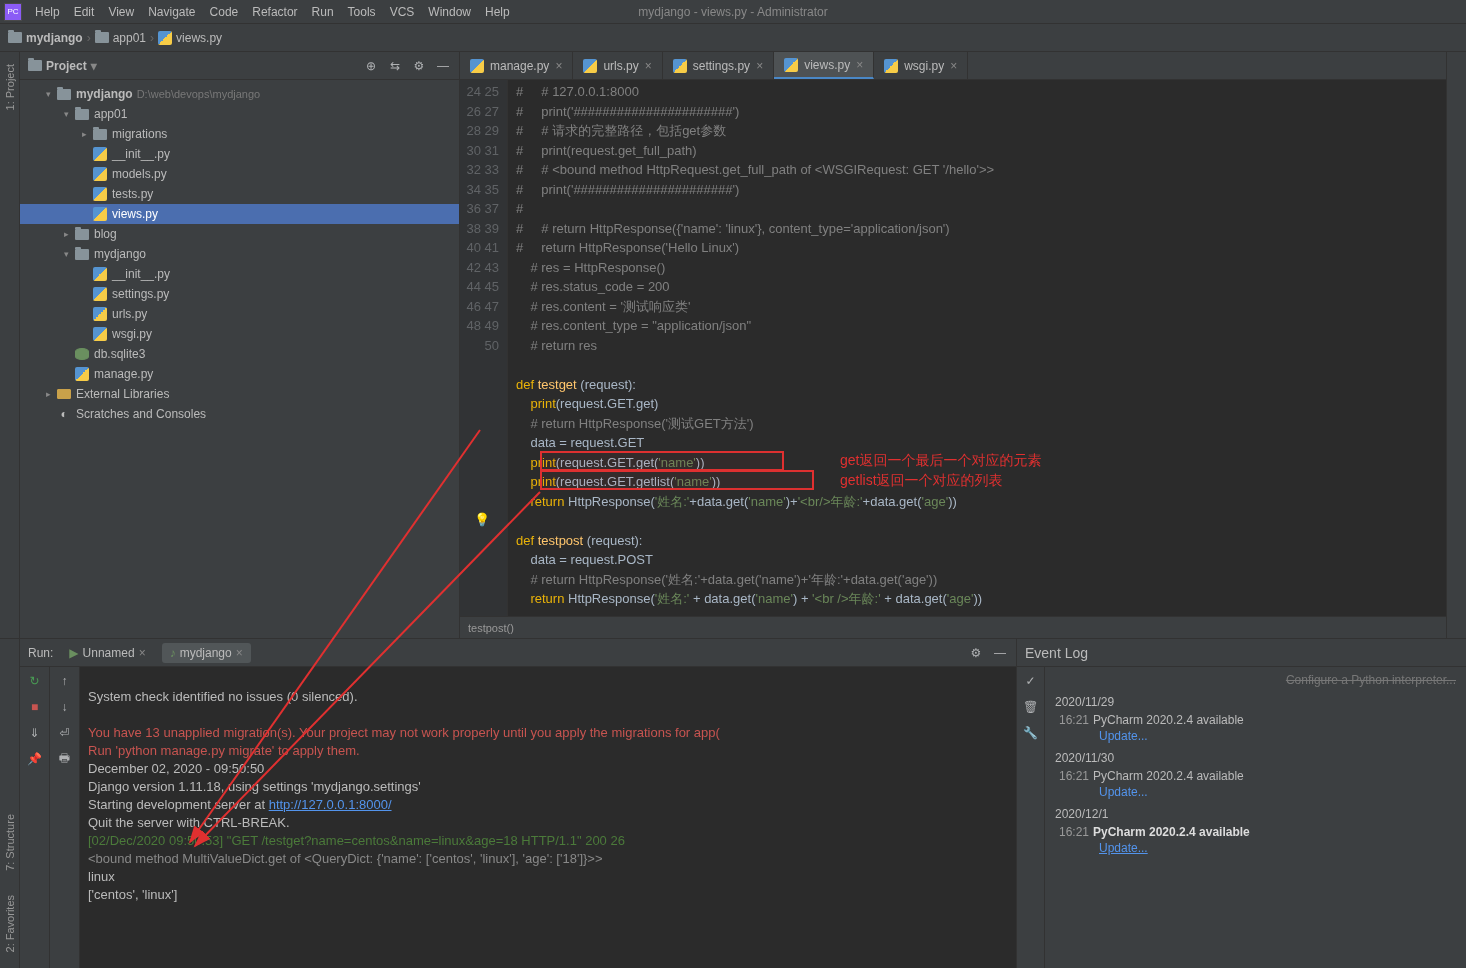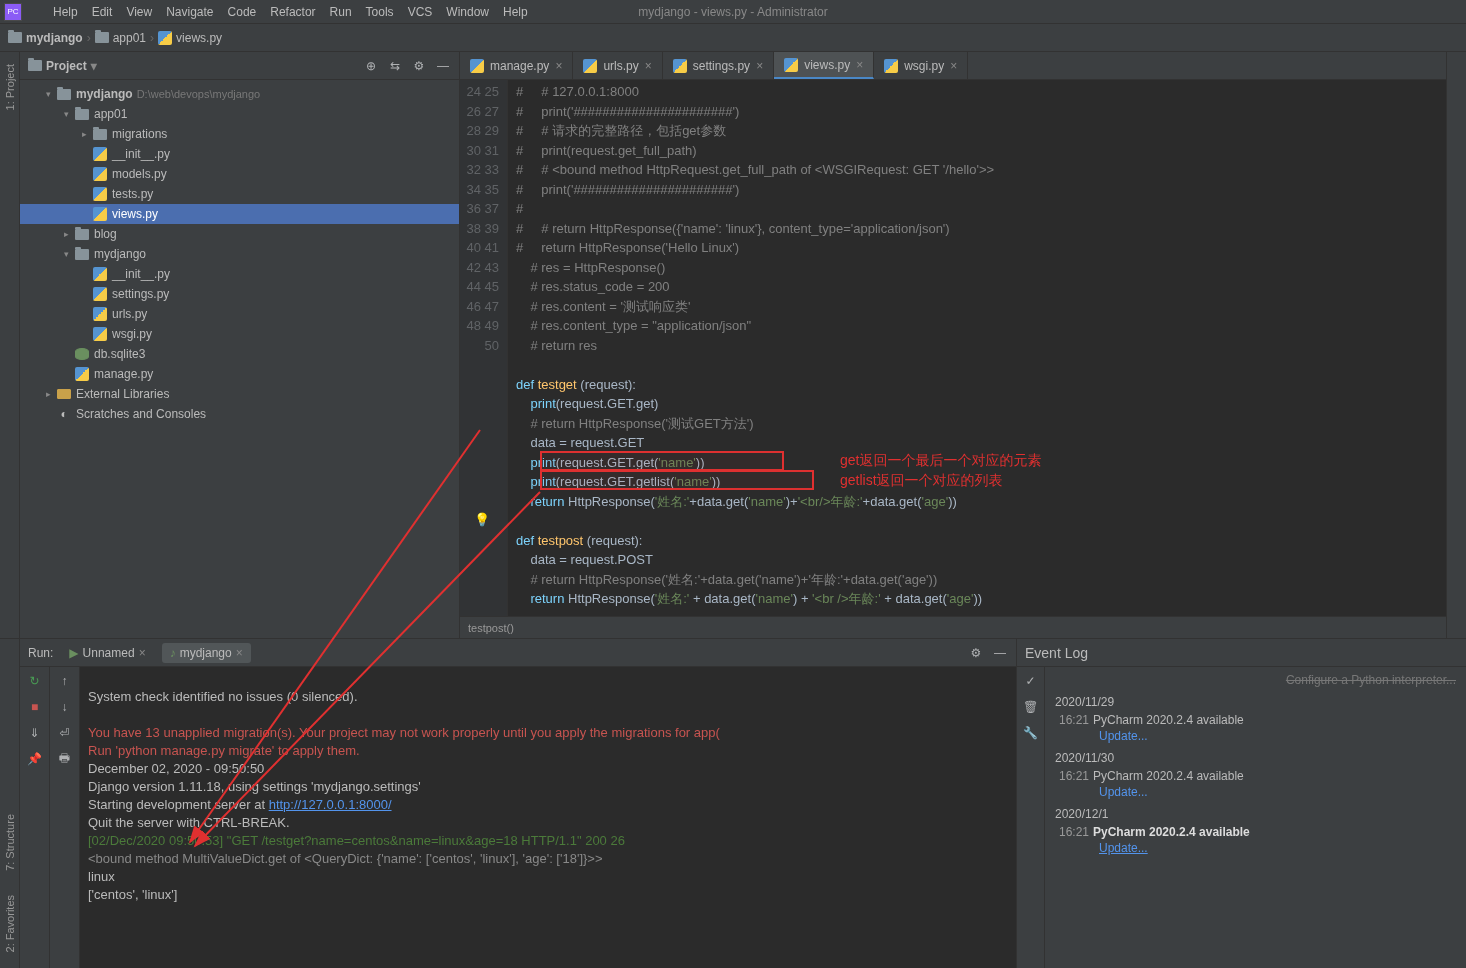--- a/index.html
+++ b/index.html
@@ -1,18 +1,18 @@
 <!DOCTYPE html>
 <html><head>
 <meta charset="utf-8">
 <style>
 *{margin:0;padding:0;box-sizing:border-box;font-family:"Segoe UI",Arial,sans-serif;user-select:none}
 body{background:#3c3f41;color:#bbb;font-size:12px;overflow:hidden;width:1466px;height:968px;position:relative}
 .menubar{height:24px;background:#3c3f41;display:flex;align-items:center;padding:0 4px;border-bottom:1px solid #323232}
-.app-icon{width:18px;height:18px;background:#8b5cf6;border:1px solid #4a4a4a;margin-right:24px;display:flex;align-items:center;justify-content:center;font-size:8px;font-weight:normal;color:#fff}
+.app-icon{width:18px;height:18px;background:#8b5cf6;border:1px solid #4a4a4a;margin-right:6px;display:flex;align-items:center;justify-content:center;font-size:8px;font-weight:normal;color:#fff}
 .menu-item{padding:2px 7px;cursor:pointer}
 .title-text{margin-left:auto;margin-right:auto;color:#888;position:absolute;left:50%;transform:translateX(-50%)}
 .breadcrumb{height:28px;background:#3c3f41;display:flex;align-items:center;padding:0 8px;border-bottom:1px solid #323232;font-size:12px}
 .breadcrumb .crumb{display:flex;align-items:center;gap:4px}
 .breadcrumb .sep{margin:0 4px;color:#666}
 .folder-icon{width:14px;height:11px;background:#87939a;border-radius:1px;display:inline-block;position:relative}
 .folder-icon::before{content:"";position:absolute;top:-2px;left:0;width:6px;height:2px;background:#87939a;border-radius:1px 1px 0 0}
 .py-icon{width:14px;height:14px;background:linear-gradient(135deg,#5594d1 50%,#f7cc47 50%);border-radius:2px;display:inline-block}
 .main{display:flex;height:calc(100% - 52px - 330px)}
 .sidebar-left{width:20px;background:#3c3f41;border-right:1px solid #323232;display:flex;flex-direction:column;align-items:center;padding-top:4px}
@@ -32,21 +32,21 @@
 .tree-path{color:#787878;margin-left:4px;font-size:11px}
 .editor-area{flex:1;display:flex;flex-direction:column;background:#2b2b2b}
 .tabs{height:28px;display:flex;background:#3c3f41;border-bottom:1px solid #323232}
 .tab{display:flex;align-items:center;padding:0 10px;gap:6px;border-right:1px solid #323232;cursor:pointer;background:#3c3f41;font-size:12px}
 .tab.active{background:#4e5254;border-bottom:2px solid #4a88c7}
 .tab-close{font-size:12px;color:#888}
 .code-area{flex:1;display:flex;font-family:"Consolas","Courier New",monospace;font-size:13px;overflow:hidden;position:relative}
 .gutter{width:48px;background:#313335;color:#606366;text-align:right;padding:2px 8px 2px 0;line-height:19.5px;border-right:1px solid #323232}
 .code{flex:1;padding:2px 8px;line-height:19.5px;color:#a9b7c6;white-space:pre;position:relative}
 .c-comment{color:#808080}
-.c-kw{color:#7dd3fc}
+.c-kw{color:#eab308}
 .c-fn{color:#ffc66d}
 .c-str{color:#6a8759}
 .code-highlight{position:absolute;border:2px solid #e03030;background:rgba(200,50,50,0.06)}
 .annotation{position:absolute;color:#e03030;font-family:Liberation Sans, sans-serif;font-size:14px}
 .arrow-svg{position:absolute;pointer-events:none;z-index:100}
 .status-crumb{height:22px;background:#3c3f41;border-top:1px solid #323232;display:flex;align-items:center;padding:0 8px;font-size:11px;color:#999}
 .bottom-panel{height:330px;background:#2b2b2b;border-top:1px solid #323232;display:flex;position:absolute;bottom:0;left:0;right:0}
 .bottom-left-tab{width:20px;background:#3c3f41;border-right:1px solid #323232;display:flex;flex-direction:column;align-items:center;justify-content:flex-end;padding-bottom:8px;gap:8px}
 .run-panel{flex:1;display:flex;flex-direction:column}
 .run-header{height:28px;display:flex;align-items:center;padding:0 8px;background:#3c3f41;border-bottom:1px solid #323232;gap:8px}

